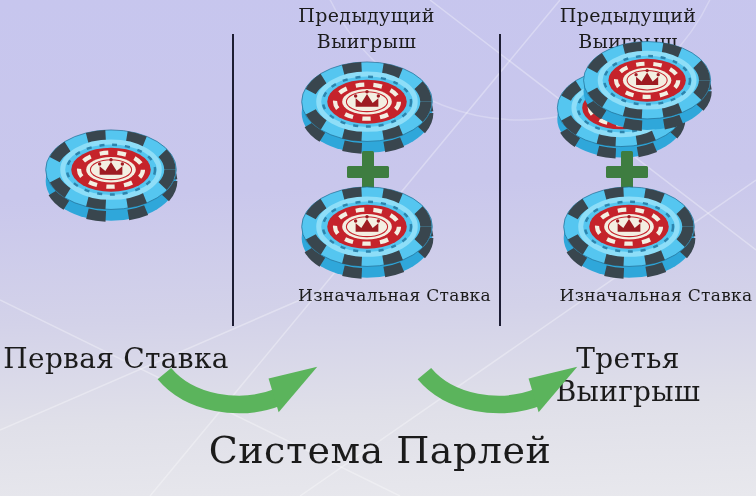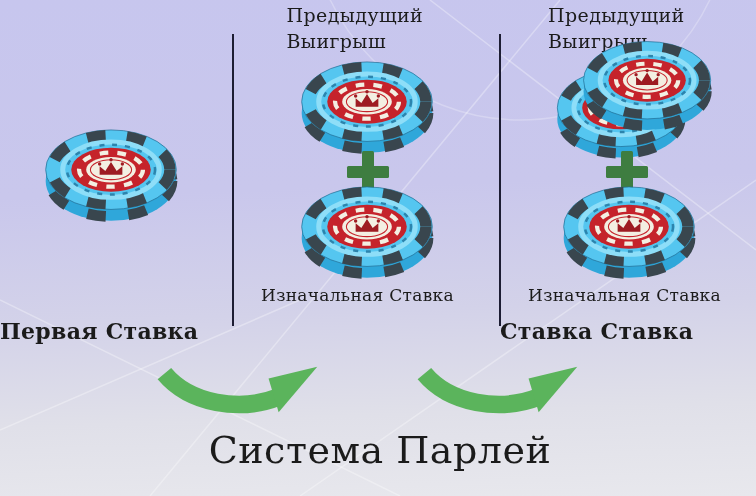--- a/index.html
+++ b/index.html
@@ -8,28 +8,28 @@
     width:756px;height:496px;
     overflow:hidden;
     font-family:"DejaVu Serif","Liberation Serif",serif;
     background:linear-gradient(178deg,#c7c6ee 0%,#c9c7ec 38%,#d3d2e9 62%,#e0e0e9 82%,#e8e8ed 100%);
     color:#1b1b1b;
   }
   .bg-lines{position:absolute;left:0;top:0;width:756px;height:496px;pointer-events:none;}
   .divider{position:absolute;top:34px;width:2px;height:292px;background:#1d1d33;}
   .d1{left:232px;}
   .d2{left:499px;}
-  .txt{position:absolute;}
+  .txt{position:absolute;text-align:center;}
   .top-label{top:3px;font-size:19px;letter-spacing:.4px;line-height:1.35;font-weight:500;}
   .top-label .wrapbox{display:block;max-width:160px;margin:0 auto;}
   .col2{left:233px;width:267px;}
   .col3{left:500px;width:256px;}
   .col1{left:0px;width:232px;}
   .initial-label{top:285px;font-size:17px;letter-spacing:.3px;font-weight:500;padding-left:28px;}
-  .bet-label{top:318px;font-size:22px;letter-spacing:.3px;font-weight:700;}
+  .bet-label{top:342px;font-size:28px;letter-spacing:.3px;font-weight:400;}
   .title{position:absolute;left:4px;right:0;top:428px;text-align:center;font-size:38px;letter-spacing:.5px;font-weight:500;}
   .chip-svg{position:absolute;}
   .chip-1{left:40px;top:124px;width:142px;height:107px;}
   .chip-2a{left:296px;top:56px;width:142px;height:107px;}
   .chip-2b{left:296px;top:181px;width:142px;height:107px;}
   .chip-3b{left:558px;top:181px;width:142px;height:107px;}
   .chip-stack{left:551px;top:36px;width:166px;height:123px;}
   .plus-svg{position:absolute;width:46px;height:46px;}
   .plus-2{left:345px;top:149px;}
   .plus-3{left:604px;top:149px;}
@@ -115,21 +115,21 @@
     </g>
   </svg>
   <svg class="chip-svg chip-3b" viewBox="0 0 200 150">
     <use href="#chip"></use>
   </svg>
 
   <div class="txt initial-label col2">Изначальная Ставка</div>
   <div class="txt initial-label col3">Изначальная Ставка</div>
 
   <div class="txt bet-label col1">Первая Ставка</div>
-  <div class="txt bet-label col3">Ставка Ставка</div>
+  <div class="txt bet-label col3">Третья Выигрыш</div>
 
   <svg class="arrow-svg arrow-1" viewBox="0 0 200 70">
     <g fill="#5bb45c">
       <path d="M10 16 C 40 52, 100 62, 146 44" fill="none" stroke-width="21" stroke="#5bb45c"></path>
       <polygon points="192,8 146,62 134,22"></polygon>
     </g>
   </svg>
   <svg class="arrow-svg arrow-2" viewBox="0 0 200 70">
     <g fill="#5bb45c">
       <path d="M10 16 C 40 52, 100 62, 146 44" fill="none" stroke-width="21" stroke="#5bb45c"></path>

